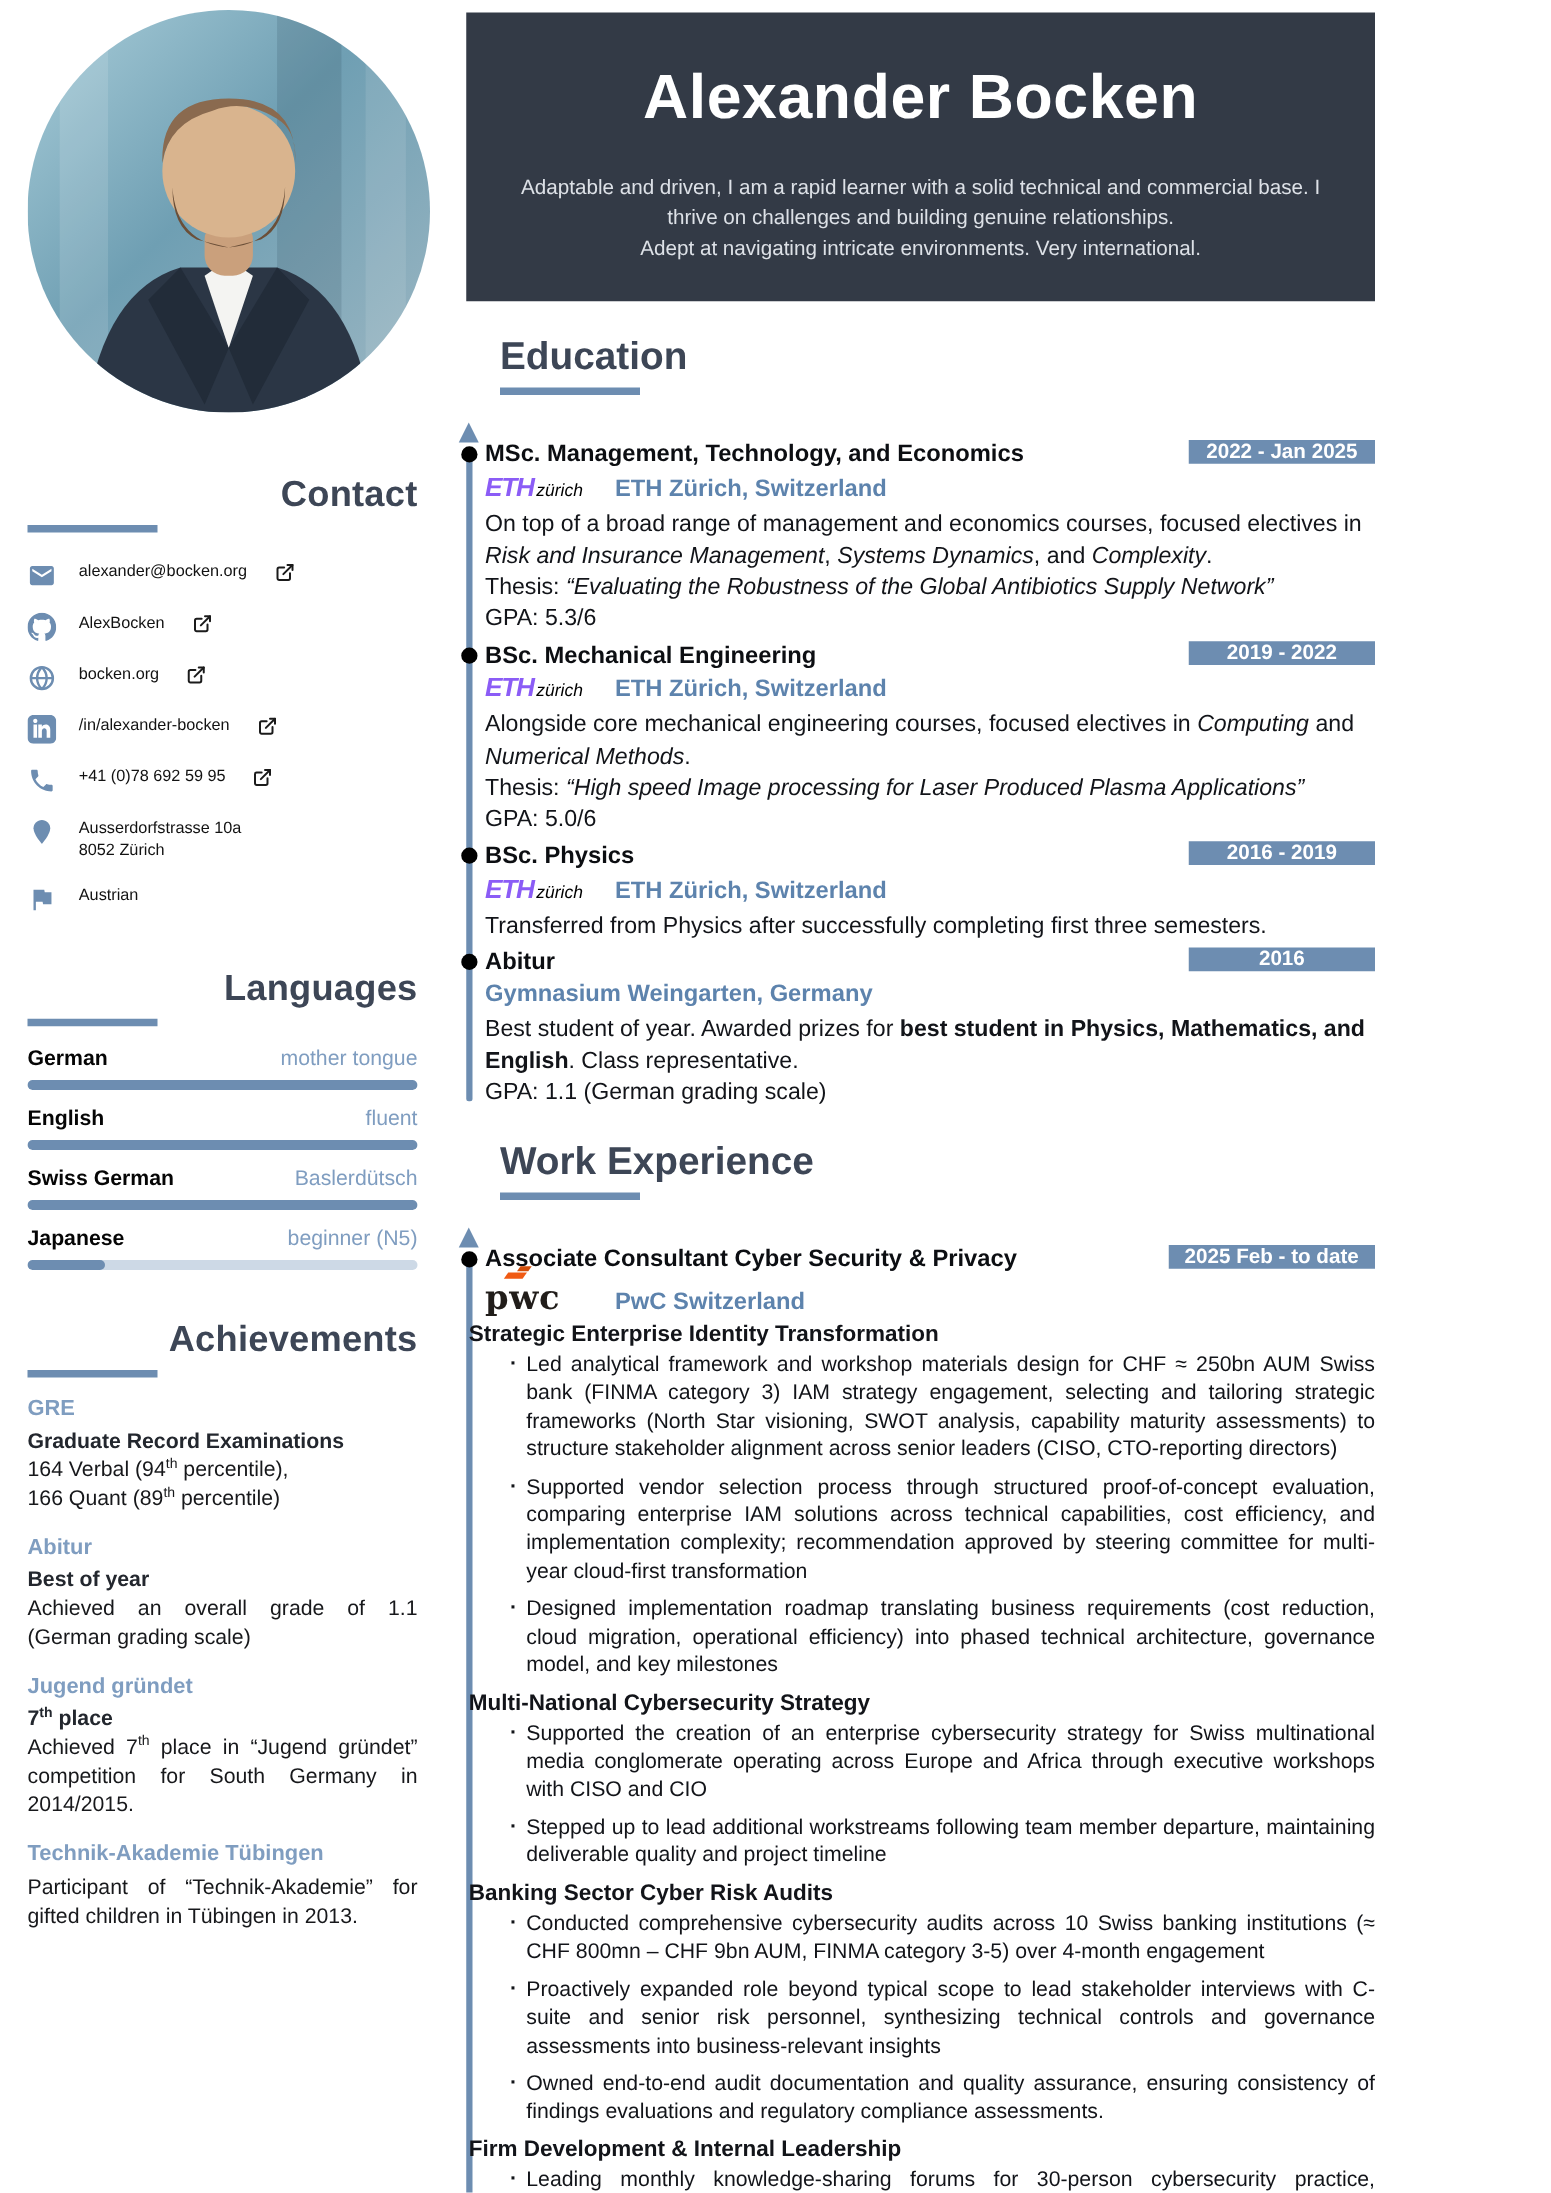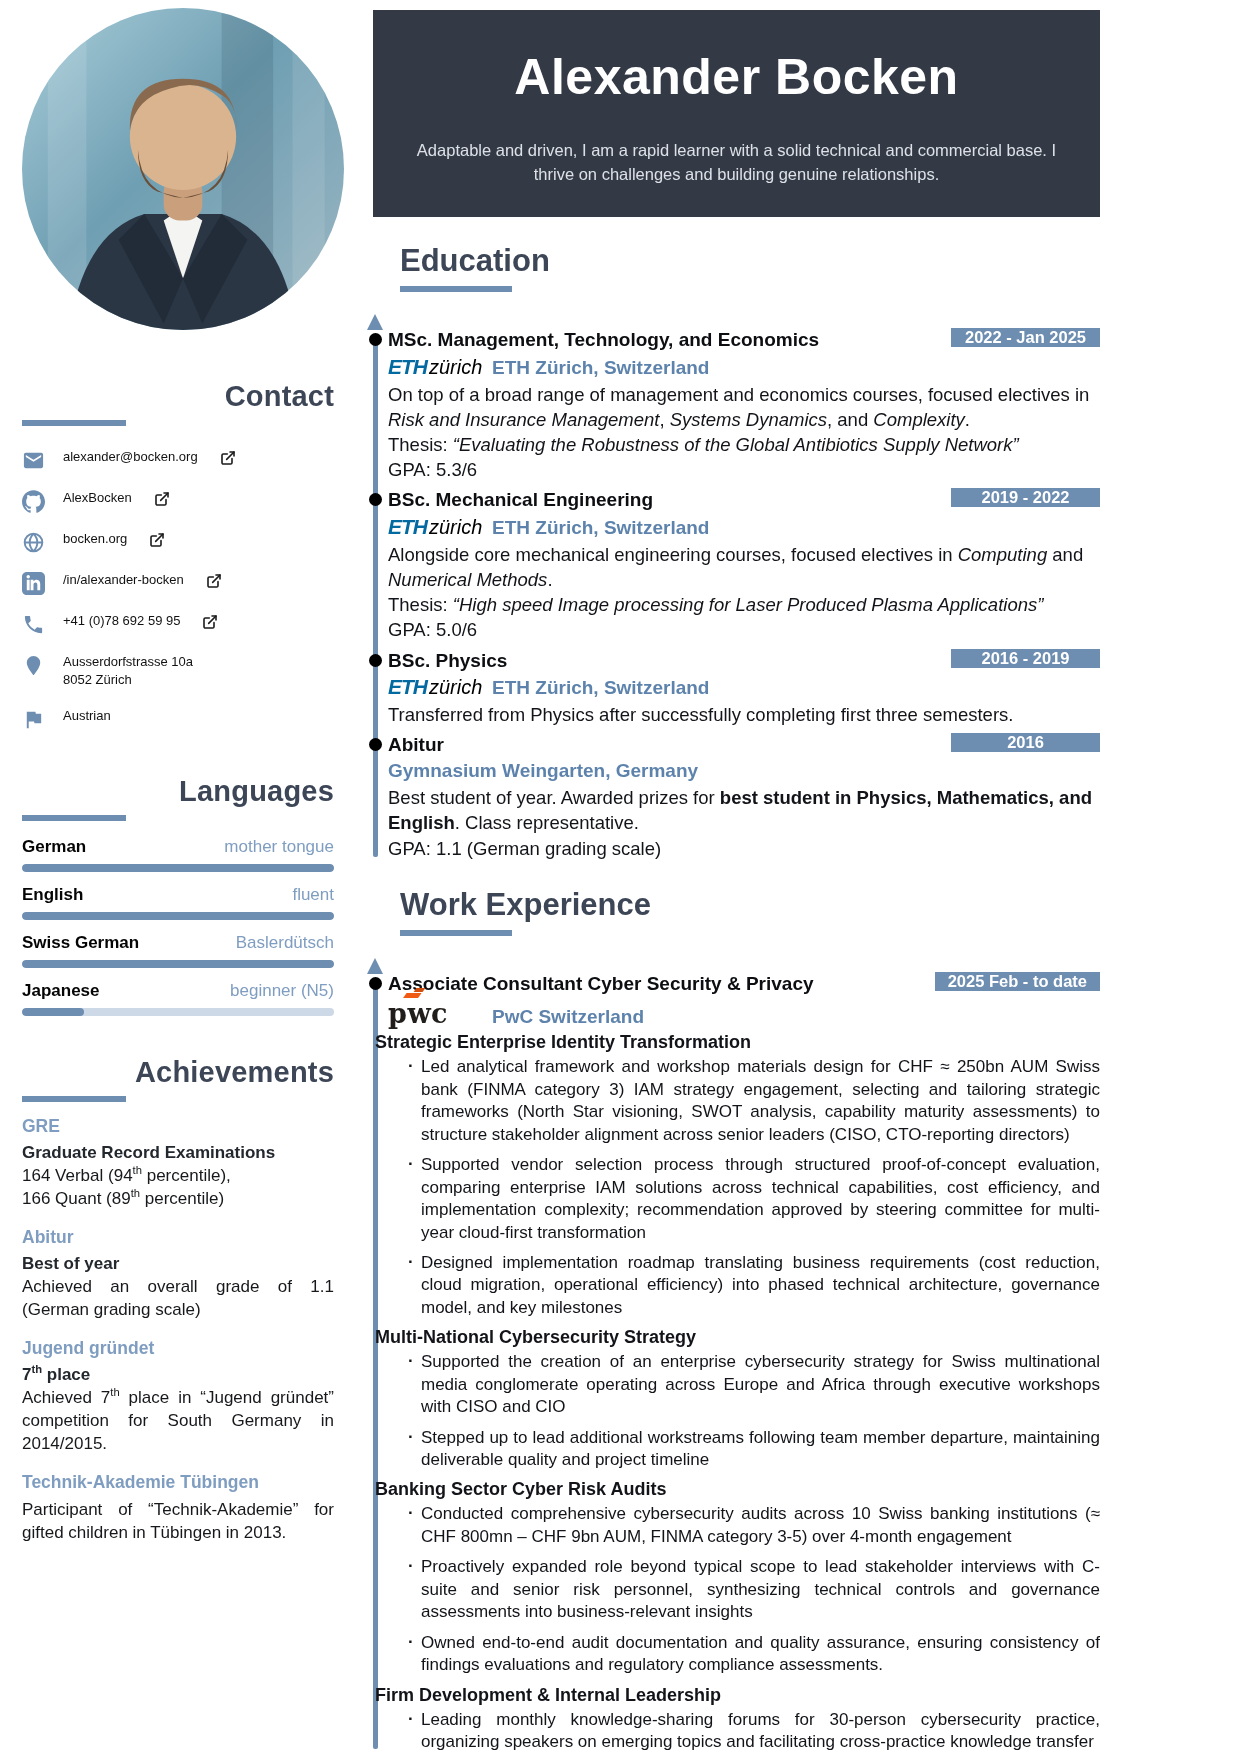--- a/index.html
+++ b/index.html
@@ -70,22 +70,22 @@
   .entry::before{content:'';position:absolute;left:-19.5px;top:5px;width:13px;height:13px;border-radius:50%;background:#000;}
   .e-head{display:flex;justify-content:space-between;align-items:flex-start;}
   .e-title{font-size:19px;font-weight:bold;color:#0c0e12;margin:0;line-height:1.25;}
   .badge{background:var(--accent);color:#fff;font-weight:bold;font-size:16.5px;
     min-width:149px;padding:0 13px;text-align:center;flex:0 0 auto;margin-left:12px;}
   .e-sub{display:flex;align-items:baseline;margin:3px 0 3px;}
   .e-logo{min-width:104px;display:inline-block;}
   .e-inst{font-size:19px;font-weight:bold;color:var(--link);}
   .e-desc{font-size:18.5px;line-height:1.36;margin:1px 0 6px;color:#121419;}
 
-  .eth-b{font-weight:800;font-style:italic;font-size:21px;letter-spacing:-1px;color:#0369a1;}
-  .eth-z{font-style:italic;font-size:20px;color:#000;margin-left:2px;}
+  .eth-b{font-weight:800;font-style:italic;font-size:21px;letter-spacing:-1px;color:#8b5cf6;}
+  .eth-z{font-style:italic;font-size:14px;color:#000;margin-left:2px;}
   .pwc-wrap{position:relative;display:inline-block;}
   .pwc-text{font-family:"DejaVu Serif","Liberation Serif",serif;font-weight:bold;font-size:27px;color:#211d1a;letter-spacing:0.5px;}
   .pwc-wrap::before{content:'';position:absolute;top:-5px;left:17px;width:15px;height:4.5px;background:#f05a13;transform:skewX(-35deg);}
   .pwc-wrap::after{content:'';position:absolute;top:-10px;left:27px;width:9px;height:4px;background:#d44f0b;transform:skewX(-35deg);}
 
   .w-group{margin-top:1px;}
   .g-head{font-size:18px;font-weight:bold;color:#121419;margin:2px 0 3px -13px;}
   .g-list{list-style:none;margin:0;padding:0;}
   .g-item{position:relative;padding-left:33px;font-size:17px;line-height:1.32;
     text-align:justify;margin-bottom:8px;color:#121419;}
@@ -269,20 +269,21 @@
         </div>
     </section>
   </aside>
 
   <main class="main">
 
     <header class="hero">
       <h1 class="hero-name">Alexander Bocken</h1>
       <div class="hero-summary" id="hero-summary">
           <p>Adaptable and driven, I am a rapid learner with a solid technical and commercial base. I thrive on challenges and building genuine relationships.</p>
+          <p>Adept at navigating intricate environments. Very international.</p>
         </div>
     </header>
 
     <section class="sec">
       <h2 class="sec-h2">Education</h2>
       <div class="h-rule"></div>
       <div class="tl">
         <div class="tl-line"></div>
         <div class="tl-arrow"></div>
         <div class="entries" id="edu-entries">

